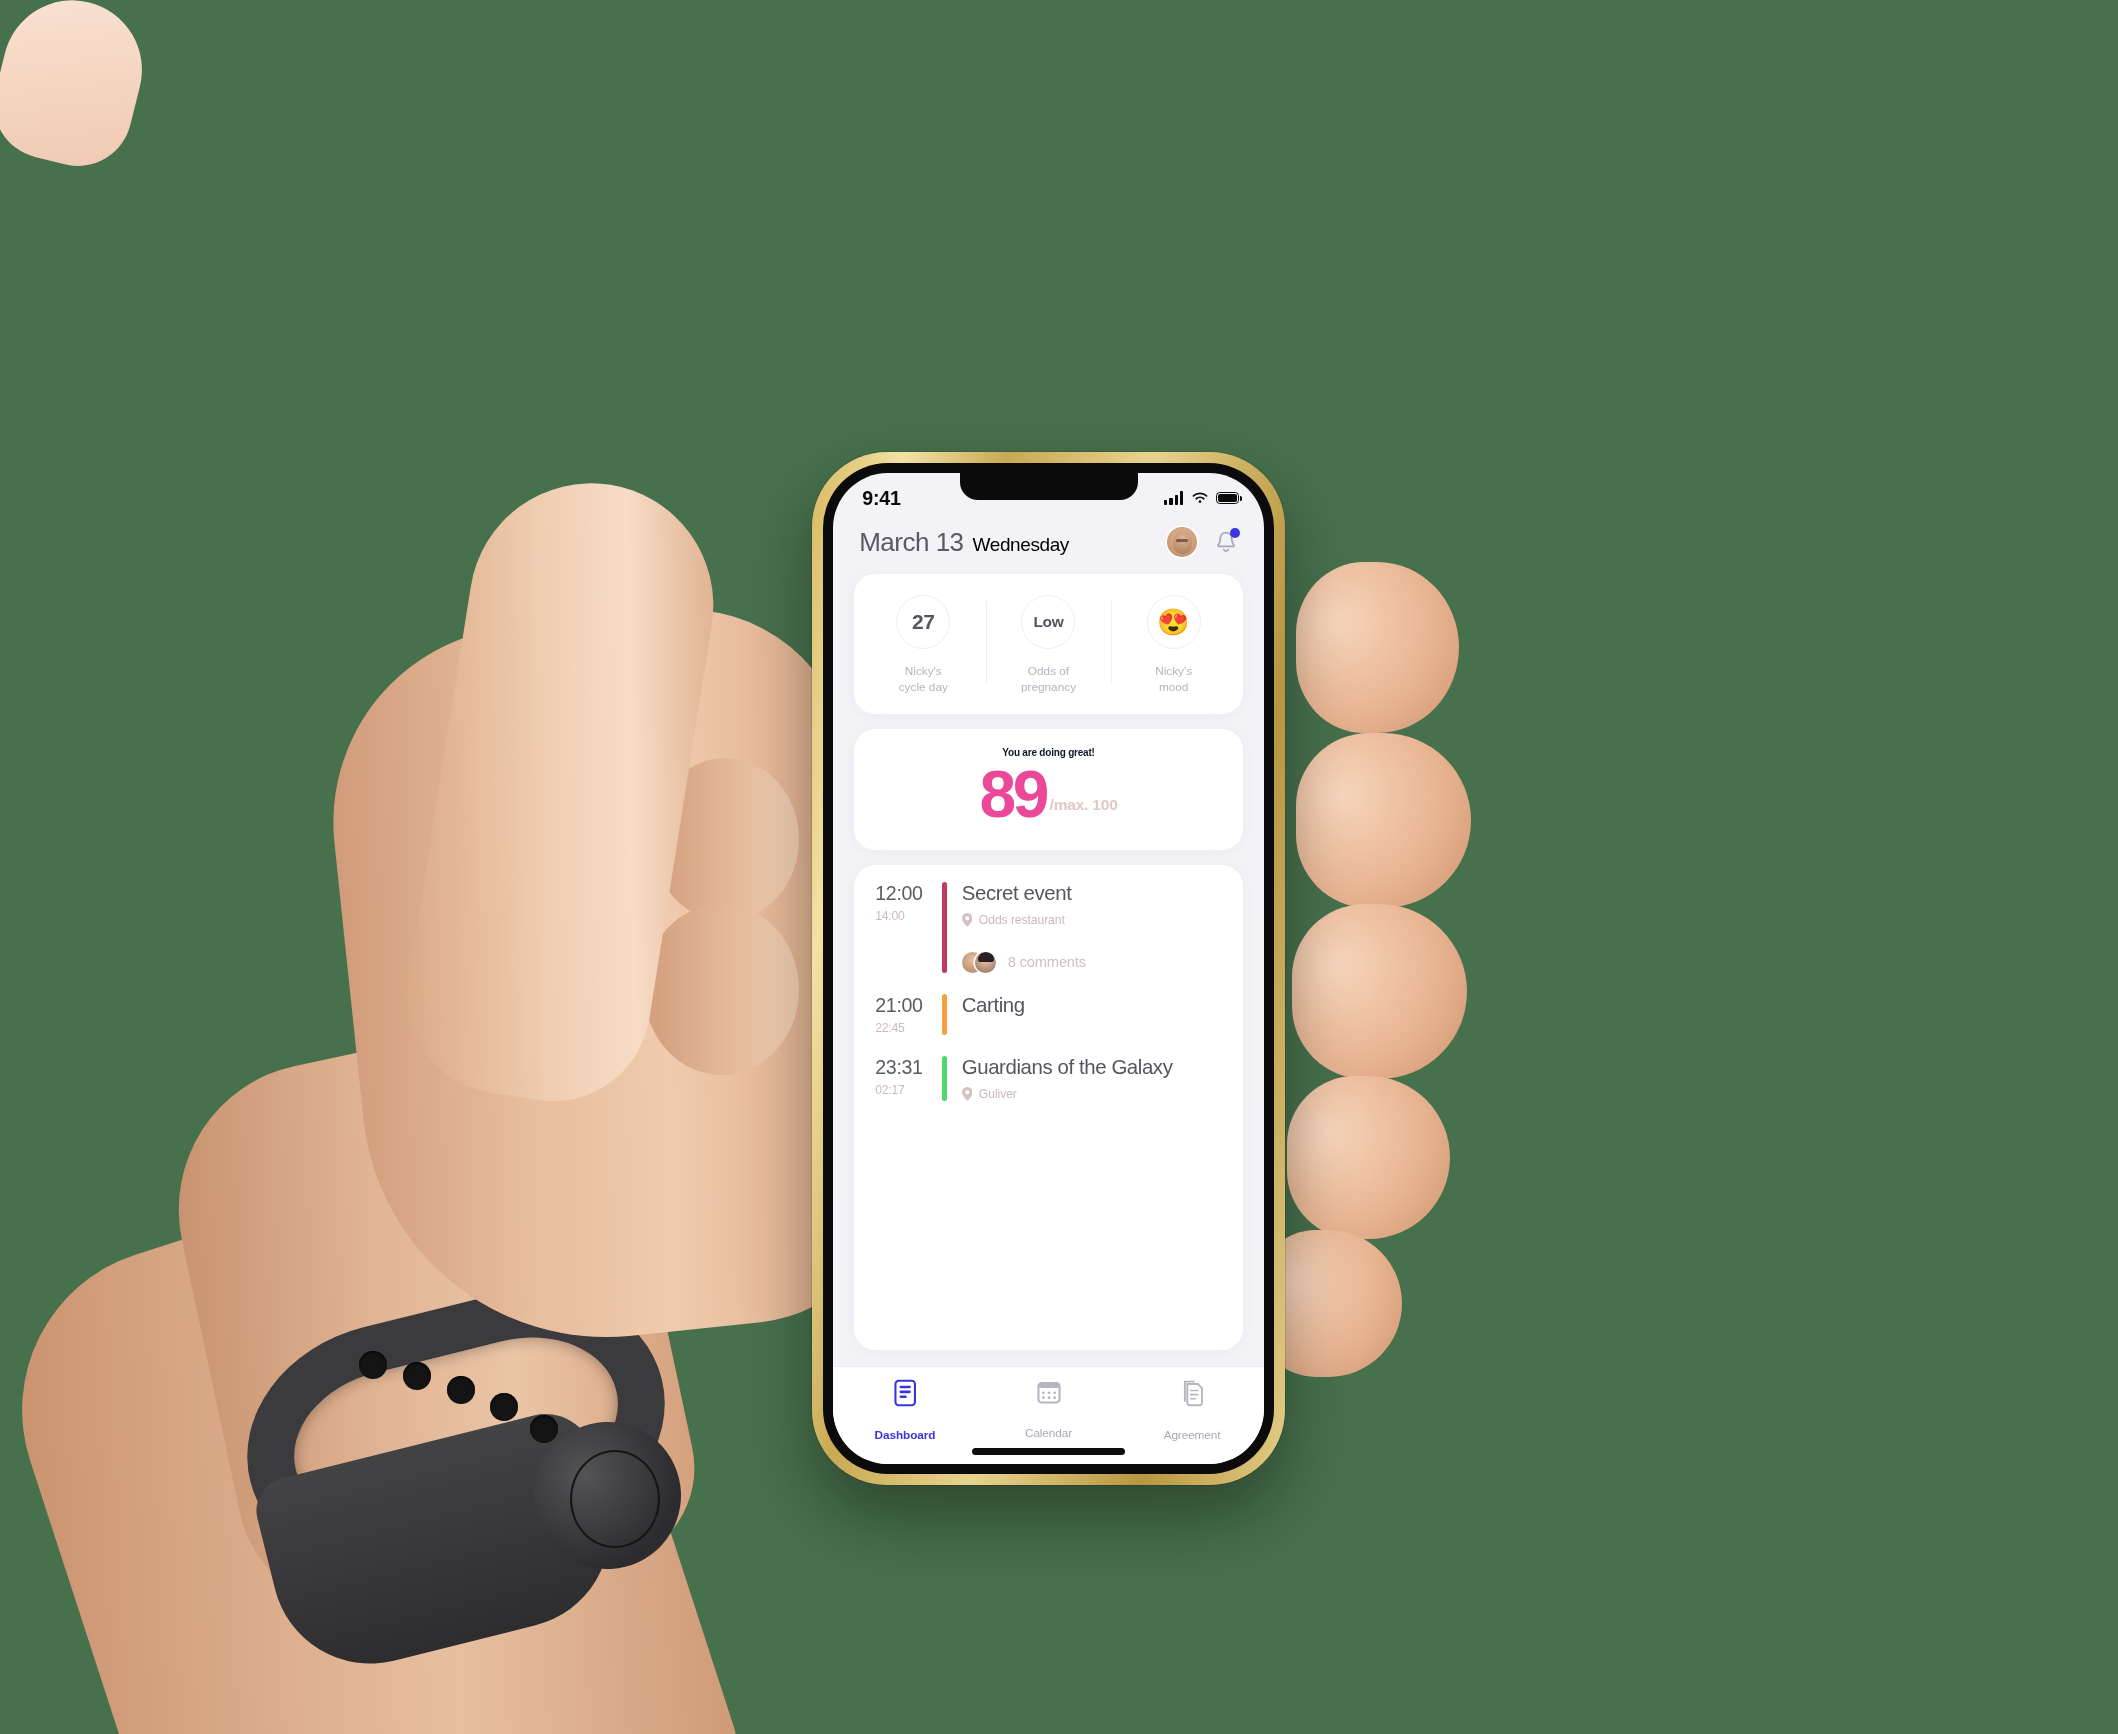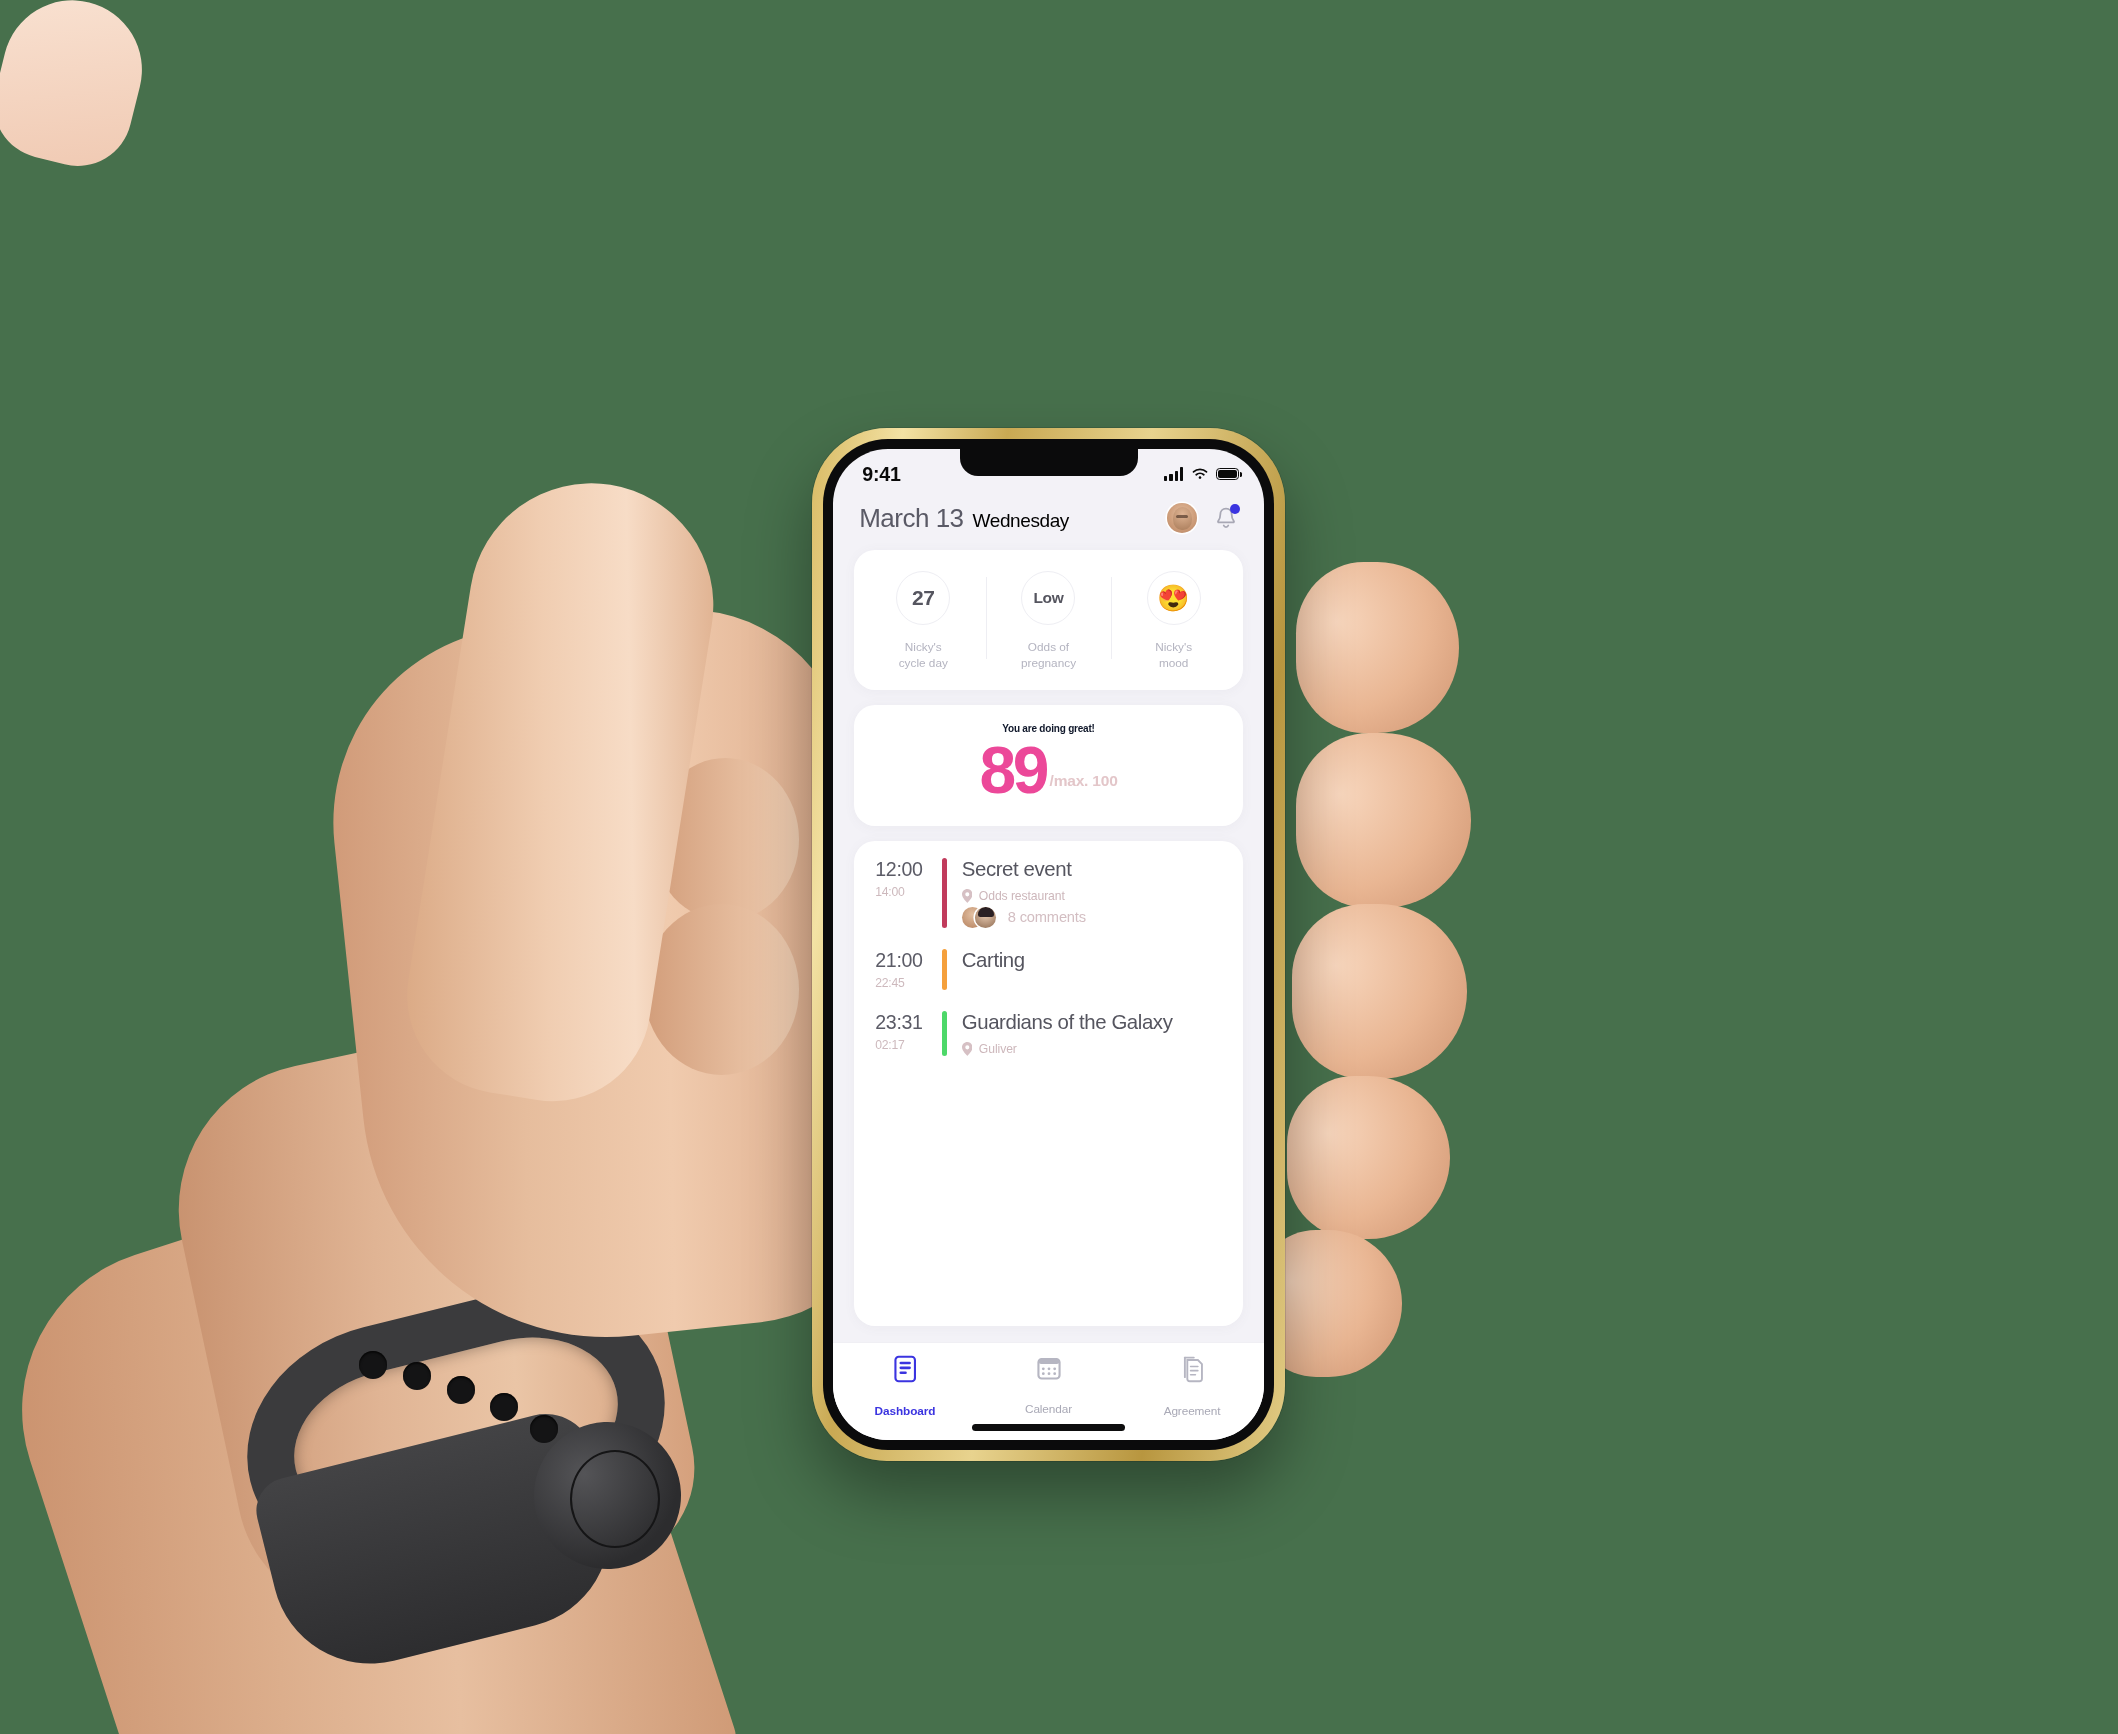--- a/index.html
+++ b/index.html
@@ -100,21 +100,21 @@
     border-radius:50%;
     transform:rotate(-14deg);
   }
   #watch-buckle-ring{
     position:absolute; left:570px; top:1450px; width:90px; height:98px;
     border:2.4px solid #151516; border-radius:50%;
   }
 
   
   #phone{
-    position:absolute; left:812px; top:428px; width:473px; height:1033px;
+    position:absolute; left:812px; top:452px; width:473px; height:1033px;
     border-radius:75px;
     background:linear-gradient(100deg,#d8b962 0%,#f3e2a4 14%,#c9a953 30%,#e8d38e 52%,#b8963f 78%,#e2cc85 100%);
     padding:10.6px;
     box-shadow:0 33px 65px rgba(0,0,0,.35), 0 0 0 0.8px rgba(0,0,0,.15);
   }
   #phone-bezel{
     width:100%; height:100%;
     background:#0b0b0c;
     border-radius:65px;
     padding:10.6px;
@@ -230,21 +230,21 @@
   #events-card{ padding:3.3px 0 0 0; flex:1 1 auto; overflow:hidden; }
   .event{ display:flex; padding:13px 0 8.1px 0; }
   .event-times{ width:88px; flex:0 0 88px; padding-left:21px; }
   .event-start{ font-size:19.6px; color:#5b5b66; letter-spacing:-0.3px; }
   .event-end{ font-size:12.2px; color:#cdb9bd; margin-top:4.1px; letter-spacing:-0.2px; }
   .event-bar{ width:4.9px; flex:0 0 4.9px; border-radius:3.3px; }
   .event-body{ padding-left:14.7px; flex:1; min-width:0; }
   .event-title{ font-size:20.4px; color:#55555f; letter-spacing:-0.4px; white-space:nowrap; }
   .event-place{ display:flex; align-items:center; gap:6.5px; margin-top:8.1px; }
   .event-place-text{ font-size:12.2px; color:#cdb7bb; letter-spacing:-0.1px; }
-  .event-meta{ display:flex; align-items:center; gap:11.4px; margin-top:4px; }
+  .event-meta{ display:flex; align-items:center; gap:11.4px; margin-top:25px; }
   .mini-avatars{ display:flex; }
   .mini-av{
     width:21px; height:21px; border-radius:50%;
     box-shadow:0 0 0 1.6px #fff; position:relative; overflow:hidden;
   }
   .mini-av.a{ background:radial-gradient(circle at 50% 35%,#e3c0a2,#b5815e); }
   .mini-av.b{ background:radial-gradient(circle at 50% 35%,#e9cbb2,#8d6a50); margin-left:-7.3px; }
   .mini-av.b::before{
     content:""; position:absolute; left:2.4px; top:0; width:16.3px; height:9.8px;
     background:#2a2023; border-radius:9.8px 9.8px 3.3px 3.3px;

